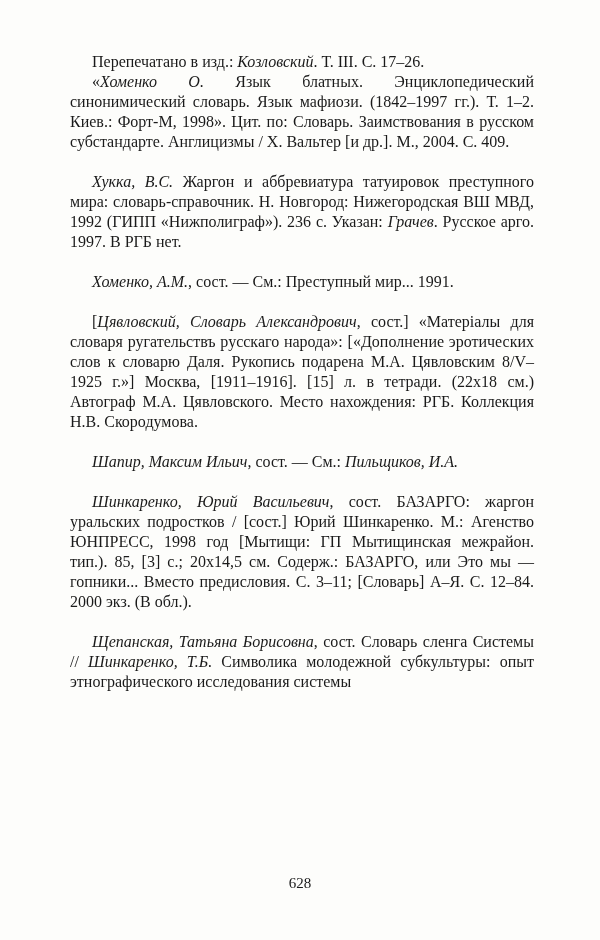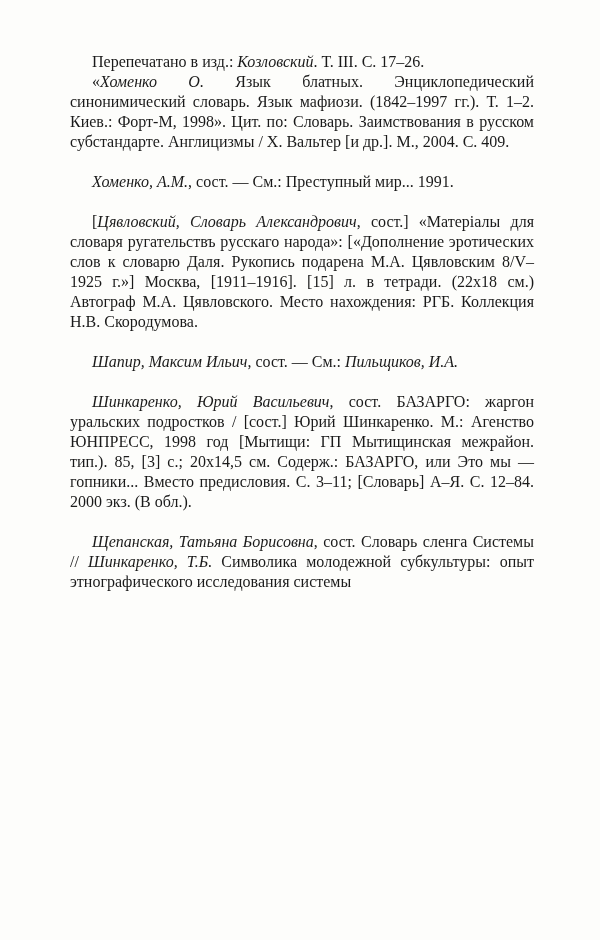--- a/index.html
+++ b/index.html
@@ -44,19 +44,21 @@
     color: #1a1a1a;
   }
 </style>
 </head>
 <body>
 
 <div class="book-page">
   <div class="entries">
       <p><span>Перепечатано в изд.: </span><i>Козловский</i><span>. Т. III. С. 17–26.</span></p>
       <p><span>«</span><i>Хоменко О.</i><span> Язык блатных. Энциклопедический синонимический словарь. Язык мафиози. (1842–1997 гг.). Т. 1–2. Киев.: Форт-М, 1998». Цит. по: Словарь. Заимствования в русском субстандарте. Англицизмы / Х. Вальтер [и др.]. М., 2004. С. 409.</span></p>
+      <p class="gap"><i>Хукка, В.С.</i><span> Жаргон и аббревиатура татуировок преступного мира: словарь-справочник. Н. Новгород: Нижегородская ВШ МВД, 1992 (ГИПП «Нижполиграф»). 236 с. Указан: </span><i>Грачев</i><span>. Русское арго. 1997. В РГБ нет.</span></p>
       <p class="gap"><i>Хоменко, А.М.</i><span>, сост. — См.: Преступный мир... 1991.</span></p>
       <p class="gap"><span>[</span><i>Цявловский, Словарь Александрович</i><span>, сост.] «Матеріалы для словаря ругательствъ русскаго народа»: [«Дополнение эротических слов к словарю Даля. Рукопись подарена М.А. Цявловским 8/V–1925 г.»] Москва, [1911–1916]. [15] л. в тетради. (22х18 см.) Автограф М.А. Цявловского. Место нахождения: РГБ. Коллекция Н.В. Скородумова.</span></p>
       <p class="gap"><i>Шапир, Максим Ильич</i><span>, сост. — См.: </span><i>Пильщиков, И.А.</i></p>
       <p class="gap"><i>Шинкаренко, Юрий Васильевич</i><span>, сост. БАЗАРГО: жаргон уральских подростков / [сост.] Юрий Шинкаренко. М.: Агенство ЮНПРЕСС, 1998 год [Мытищи: ГП Мытищинская межрайон. тип.). 85, [3] с.; 20х14,5 см. Содерж.: БАЗАРГО, или Это мы — гопники... Вместо предисловия. С. 3–11; [Словарь] А–Я. С. 12–84. 2000 экз. (В обл.).</span></p>
       <p class="gap"><i>Щепанская, Татьяна Борисовна</i><span>, сост. Словарь сленга Системы // </span><i>Шинкаренко, Т.Б.</i><span> Символика молодежной субкультуры: опыт этнографического исследования системы</span></p>
     </div>
+  <div class="page-number">628</div>
 </div>
 
 </body></html>

